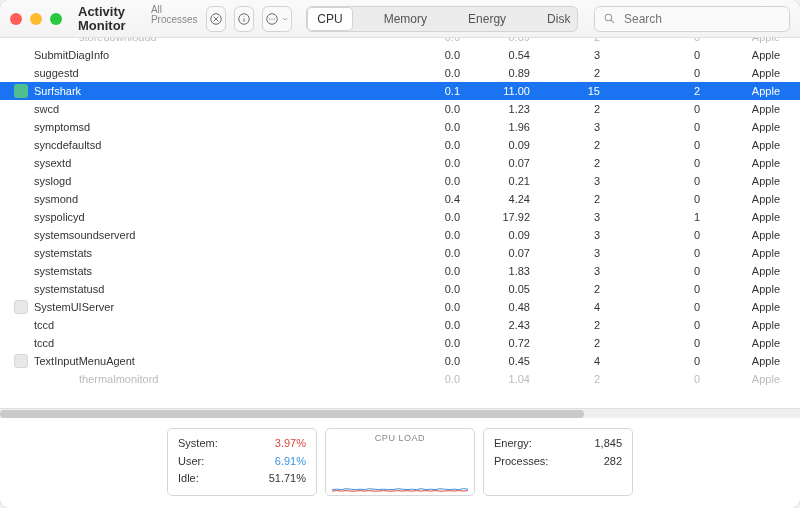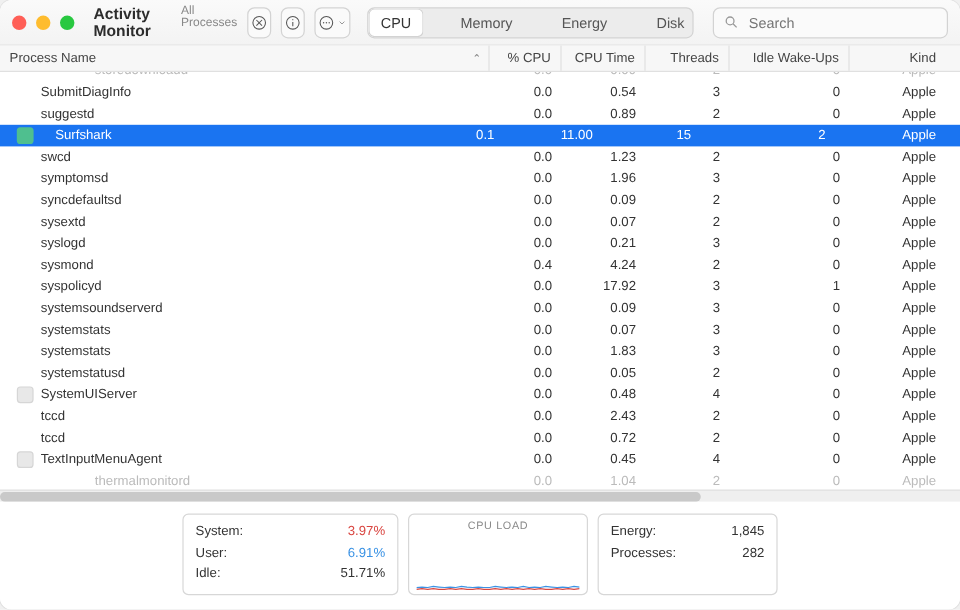--- a/index.html
+++ b/index.html
@@ -72,32 +72,32 @@
   .thead .col-name{justify-content:flex-start;}
   .thead > div:last-child{border-right:none;}
   
   .tbody{flex:1;overflow:hidden;position:relative;}
   .rows{padding-top:0;}
   .row{height:18px;display:flex;align-items:center;font-size:11px;color:#333;padding-right:12px;}
   .row .pico{width:14px;height:14px;margin:0 6px 0 14px;border-radius:3px;flex-shrink:0;}
   .row .pname{flex:1;padding-left:0;white-space:nowrap;overflow:hidden;text-overflow:ellipsis;}
   .row .col-cpu,.row .col-time,.row .col-thr,.row .col-wake,.row .col-kind{padding:0 8px;}
   .row.nohdr .pico{background:transparent;}
-  .row.sel{background:var(--selected);color:var(--selected-text);gap:12px;}
+  .row.sel{background:var(--selected);color:var(--selected-text);}
   .row.sel .pico{background:#4fbf8f;}
   .row.withicon .pico{background:#e8e8e8;border:1px solid #d6d6d6;}
   .row.partial{color:#bbb;padding-left:45px;}
   .row.partial.top{margin-top:-10px;}
   
   .hscroller{height:10px;background:#efefef;position:relative;border-top:1px solid var(--border);flex-shrink:0;}
   .hscroller .thumb{position:absolute;left:0;top:1px;height:8px;width:73%;background:#c9c9c9;border-radius:4px;}
   
   .footer{display:flex;justify-content:center;gap:8px;padding:10px 0 12px 0;flex-shrink:0;background:#fff;}
   .panel{border:1px solid #d7d7d7;border-radius:5px;padding:6px 10px;font-size:11px;color:#333;background:#fff;}
-  .panel.stats{width:180px;}
+  .panel.stats{width:150px;}
   .panel.stats .line{display:flex;justify-content:space-between;line-height:1.6;}
   .panel.stats .v.red{color:var(--stat-red);}
   .panel.stats .v.blue{color:var(--stat-blue);}
   .panel.chart{width:150px;display:flex;flex-direction:column;align-items:center;padding:4px 6px 2px 6px;}
   .panel.chart .cap{font-size:9px;letter-spacing:.06em;color:#888;margin-bottom:2px;}
   .panel.chart svg{width:100%;height:48px;}
   .panel.counts{width:150px;}
   .panel.counts .line{display:flex;justify-content:space-between;line-height:1.6;}
 </style>
 </head>
@@ -152,41 +152,20 @@
 
     <div class="search">
       <svg viewBox="0 0 24 24">
           <circle cx="10" cy="10" r="6"></circle>
           <line x1="20" y1="20" x2="14.5" y2="14.5"></line>
         </svg>
       <input type="text" placeholder="Search" style="">
     </div>
   </div>
 
-  <div class="thead">
-    <div class="col-name">
-      <span>Process Name</span>
-      <span class="sort">⌃</span>
-    </div>
-    <div class="col-cpu">
-        <span>% CPU</span>
-      </div>
-    <div class="col-time">
-        <span>CPU Time</span>
-      </div>
-    <div class="col-thr">
-        <span>Threads</span>
-      </div>
-    <div class="col-wake">
-        <span>Idle Wake-Ups</span>
-      </div>
-    <div class="col-kind">
-        <span>Kind</span>
-      </div>
-  </div>
 
   <div class="tbody">
     <div class="rows" id="rows">
         <div class="row partial top nohdr">
           <span class="pico"></span>
           <span class="pname">storedownloadd</span>
           <span class="col-cpu">0.0</span>
           <span class="col-time">0.09</span>
           <span class="col-thr">2</span>
           <span class="col-wake">0</span>

